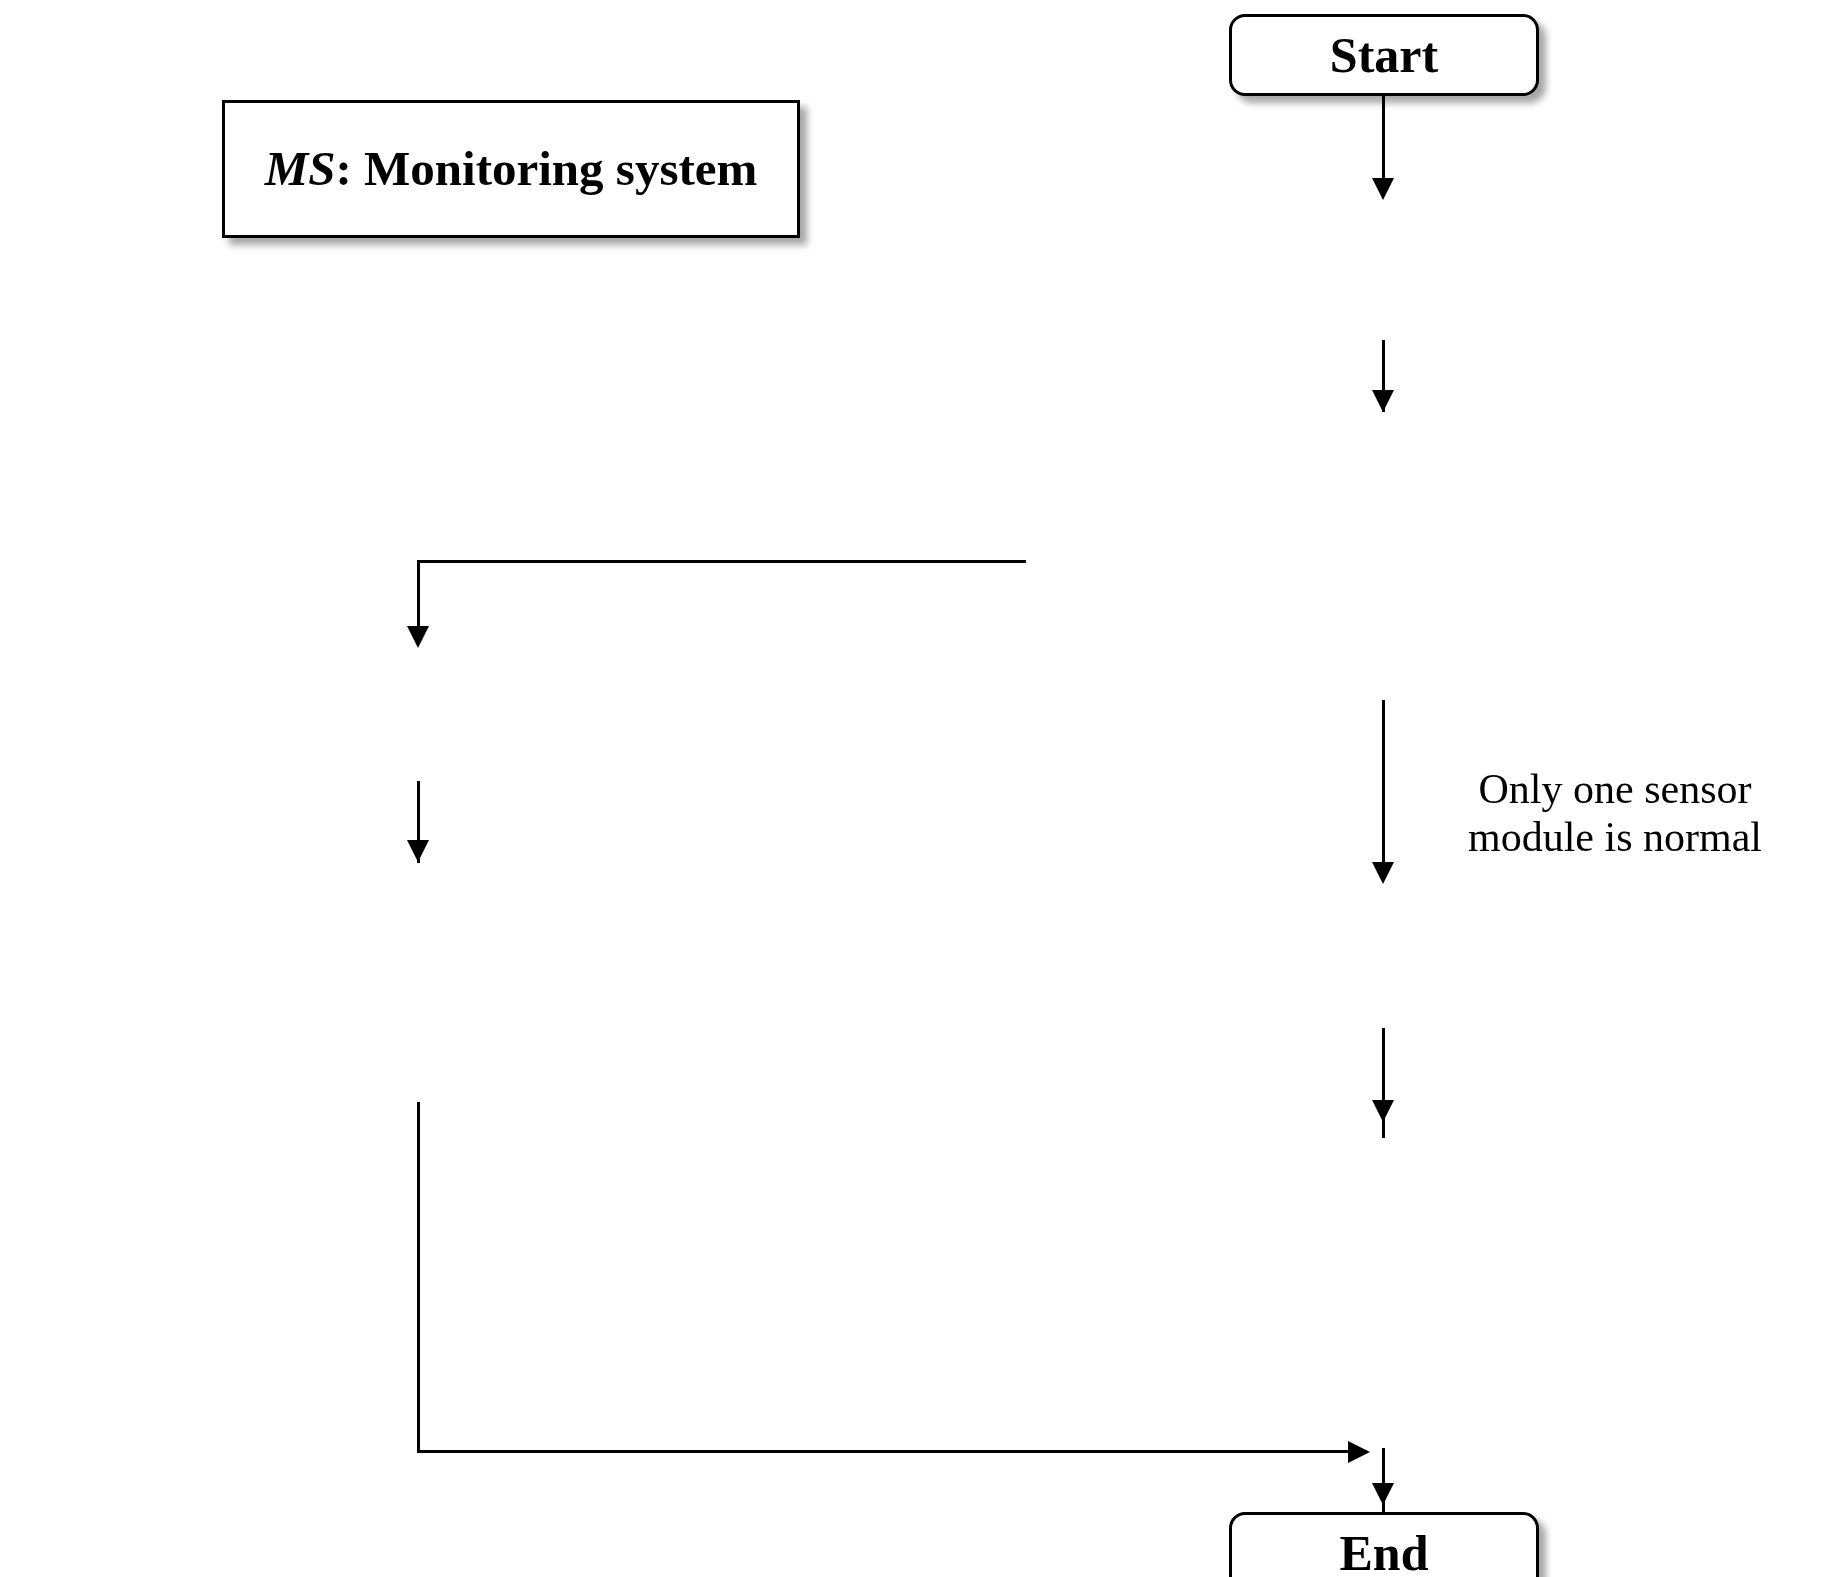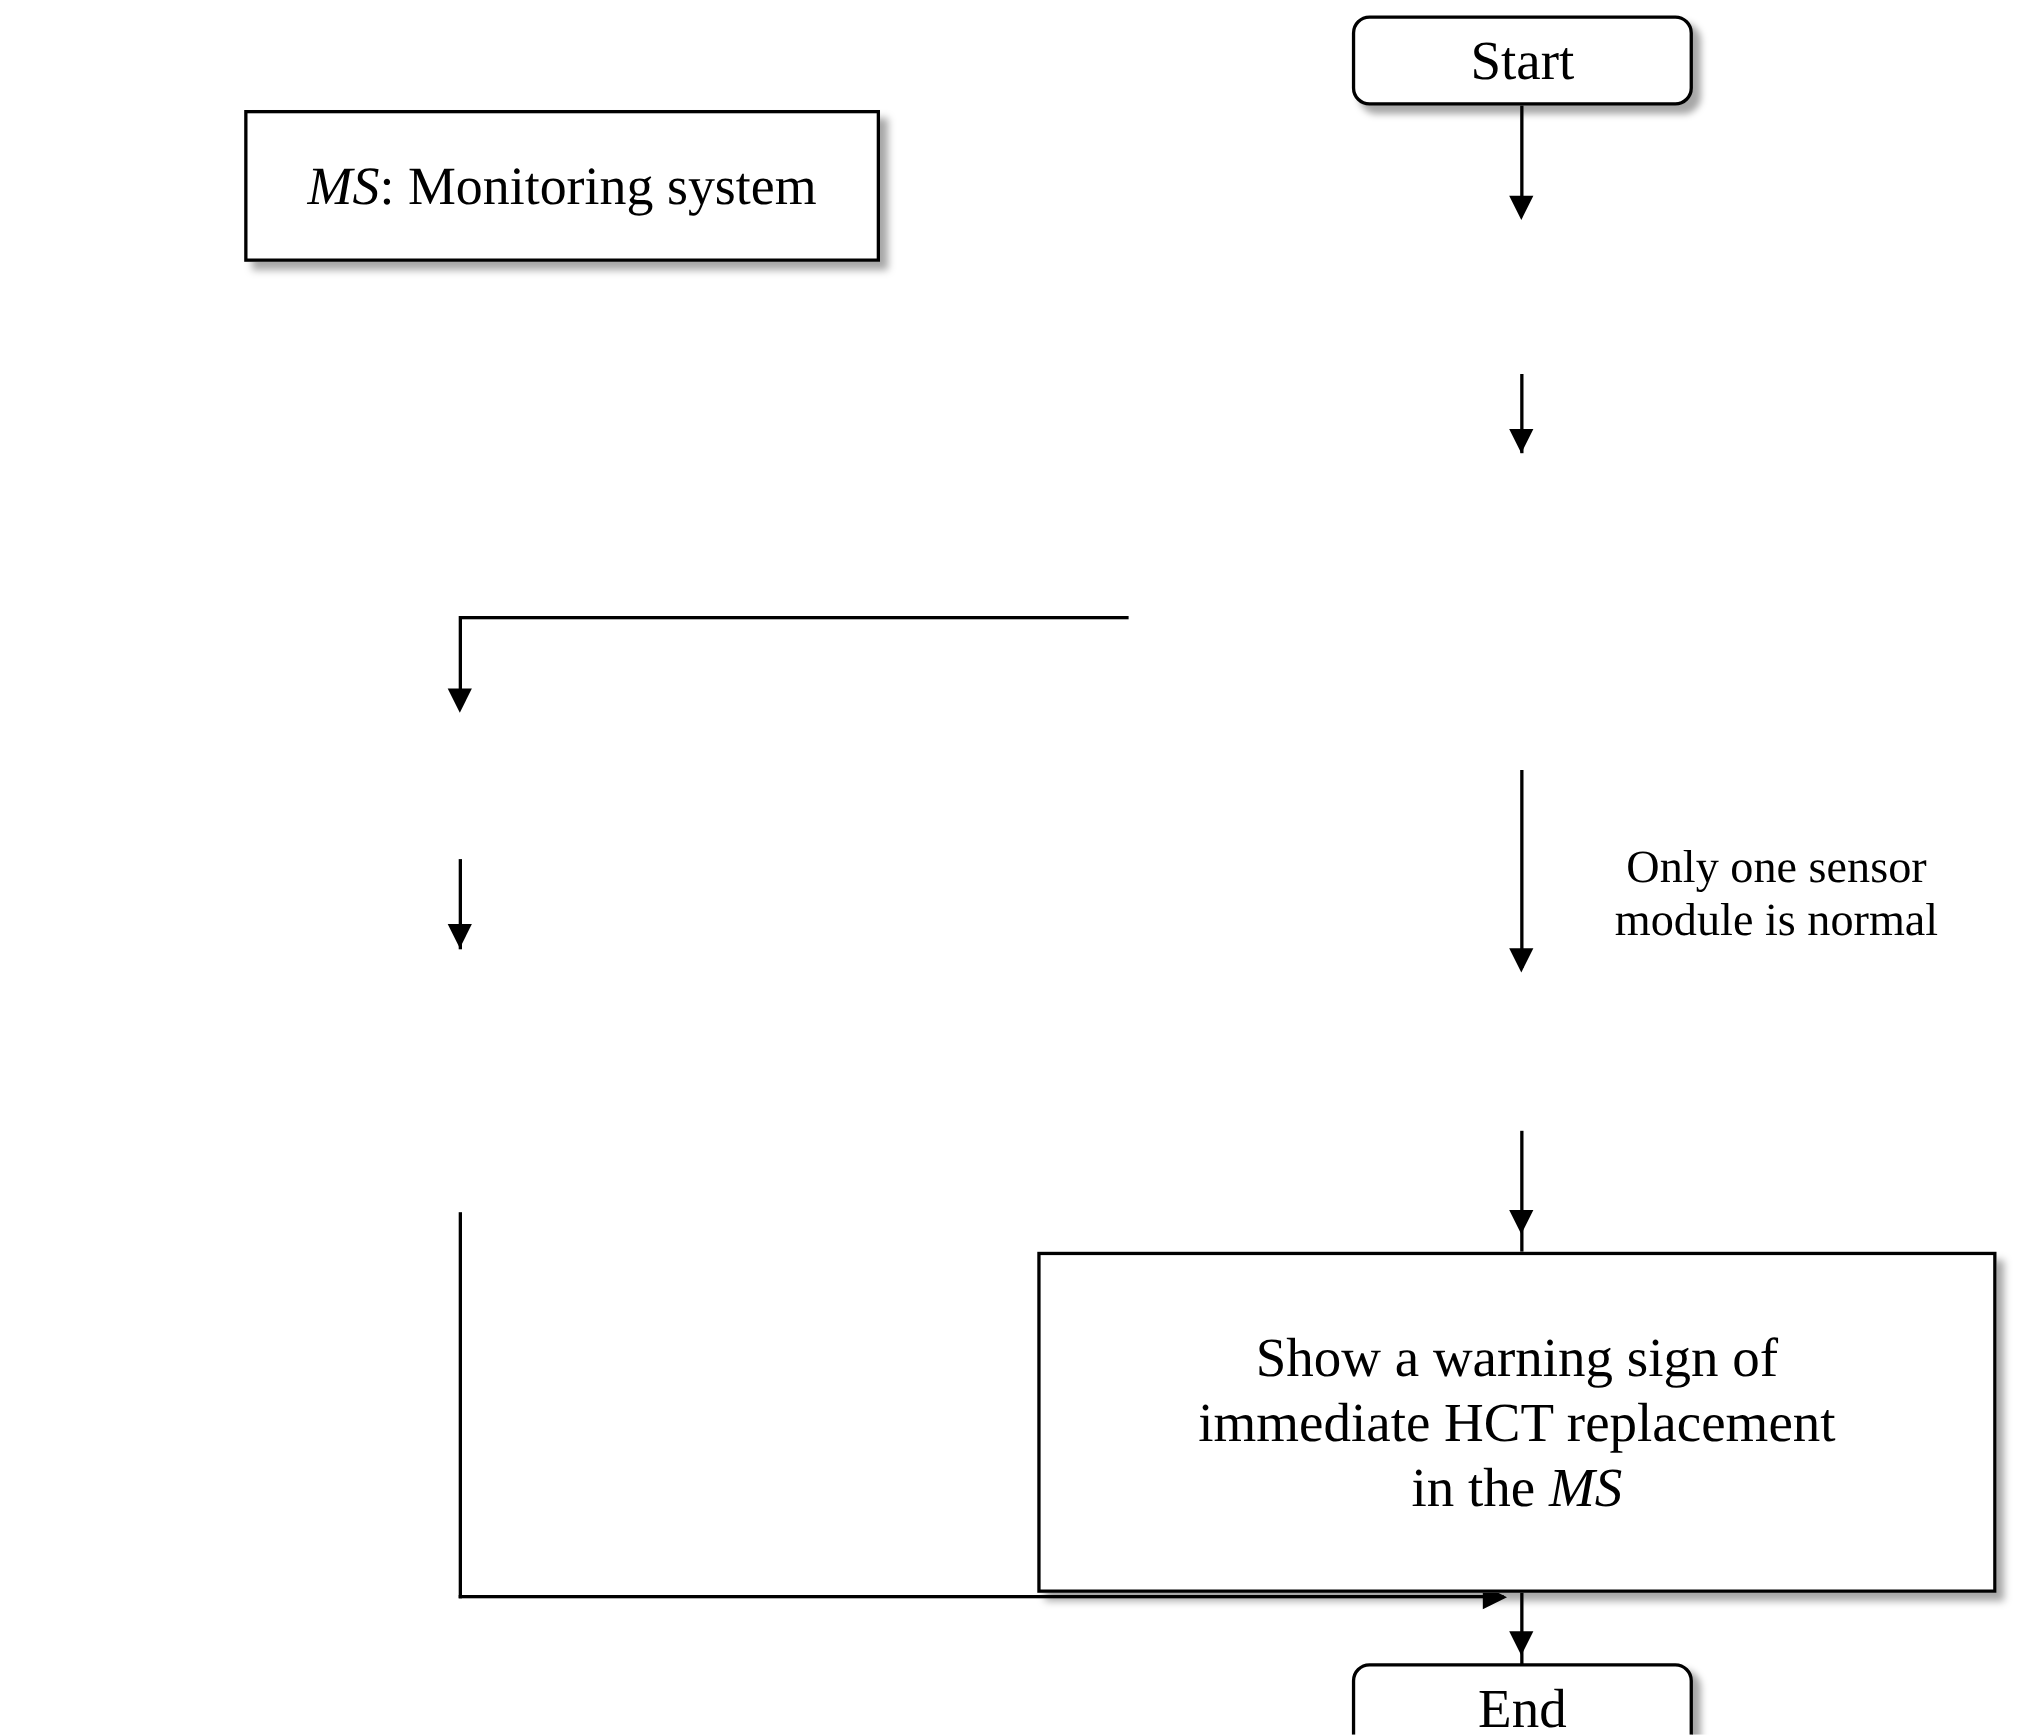--- a/index.html
+++ b/index.html
@@ -21,20 +21,21 @@
     position: absolute;
     box-sizing: border-box;
     background: #ffffff;
     border: 3px solid #000000;
     display: flex;
     align-items: center;
     justify-content: center;
     text-align: center;
     line-height: 1.18;
     box-shadow: 7px 7px 7px rgba(0,0,0,0.35);
+    font-weight: bold;
   }
   .node .txt {
     display: block;
     padding: 0 10px;
     white-space: pre-line;
   }
   .terminator {
     border-radius: 16px;
     border-width: 3px;
   }
@@ -135,25 +136,20 @@
   <div class="conn conn-v" style="left:1382px; top:700px; height:180px;"></div>
   <div class="arrowhead arrow-down" style="left:1372px; top:862px;"></div>
 
   <div class="edge-label" style="left:1400px; top:765px; width:430px; font-size:42px;">Only one sensor
 module is normal</div>
 
 
   <div class="conn conn-v" style="left:1382px; top:1028px; height:110px;"></div>
   <div class="arrowhead arrow-down" style="left:1372px; top:1100px;"></div>
 
-  <div class="node" style="left:943px; top:1138px; width:872px; height:310px; font-size:50px;">
-    <span class="txt"><span>Show a warning sign of
-immediate HCT replacement
-in the </span><span class="it">MS</span></span>
-  </div>
 
   <div class="conn conn-v" style="left:1382px; top:1448px; height:78px;"></div>
   <div class="arrowhead arrow-down" style="left:1372px; top:1483px;"></div>
 
   <div class="node terminator" style="left:1229px; top:1512px; width:310px; height:82px; font-size:50px;">
     <span class="txt">End</span>
   </div>
 
 </div>
 

